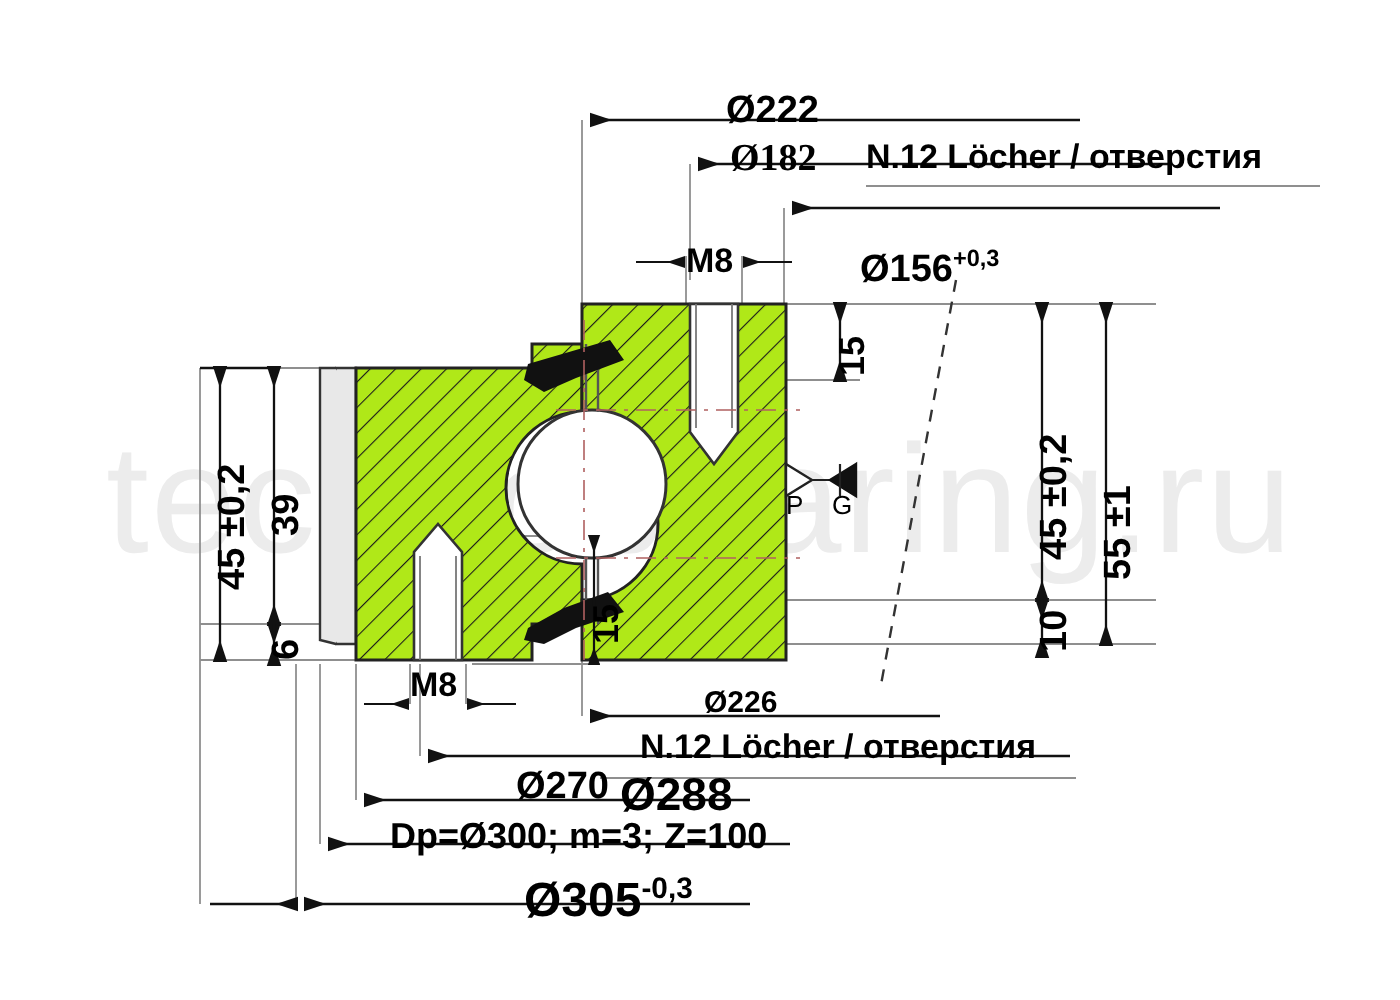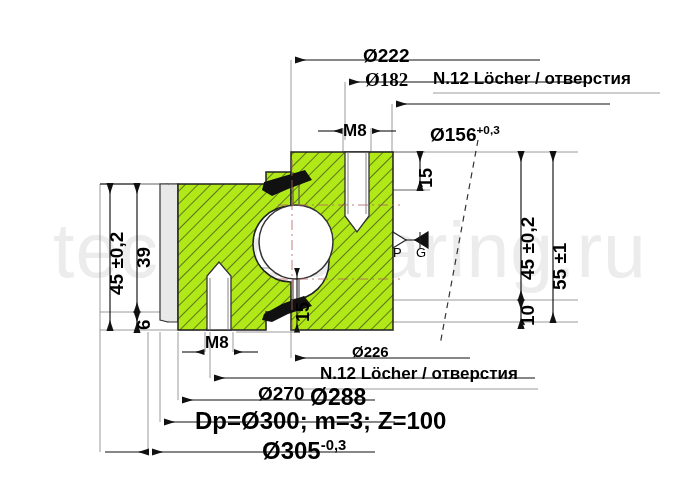--- a/index.html
+++ b/index.html
@@ -223,21 +223,21 @@
   <div class="lbl b" style="left:343px;top:122px;font-size:17px;">M8</div>
 
   <div class="lbl b" style="left:352px;top:344px;font-size:15px;">Ø226</div>
 
   <div class="lbl b" style="left:258px;top:364px;font-size:19px;margin-top:20px;">Ø270</div>
 
   <div class="lbl b" style="left:320px;top:365px;font-size:17px;">N.12 Löcher / отверстия</div>
 
   <div class="lbl b" style="left:310px;top:386px;font-size:23px;">Ø288</div>
 
-  <div class="lbl b" style="left:195px;top:409px;font-size:24px;">Dp=Ø300; m=3; Z=100</div>
+  <div class="lbl b" style="left:195px;top:409px;font-size:18px;">Dp=Ø300; m=3; Z=100</div>
 
   <div class="lbl b" style="left:262px;top:438px;font-size:24px;"><span>Ø305</span><span class="sup">-0,3</span></div>
 
   <div class="lbl b" style="left:205px;top:334px;font-size:17px;">M8</div>
 
   <div class="lbl b vert" style="left:107px;top:295px;font-size:19px;transform:rotate(-90deg);">45 ±0,2</div>
 
   <div class="lbl b vert" style="left:134px;top:268px;font-size:19px;transform:rotate(-90deg);">39</div>
 
   <div class="lbl b vert" style="left:134px;top:330px;font-size:19px;transform:rotate(-90deg);">6</div>

